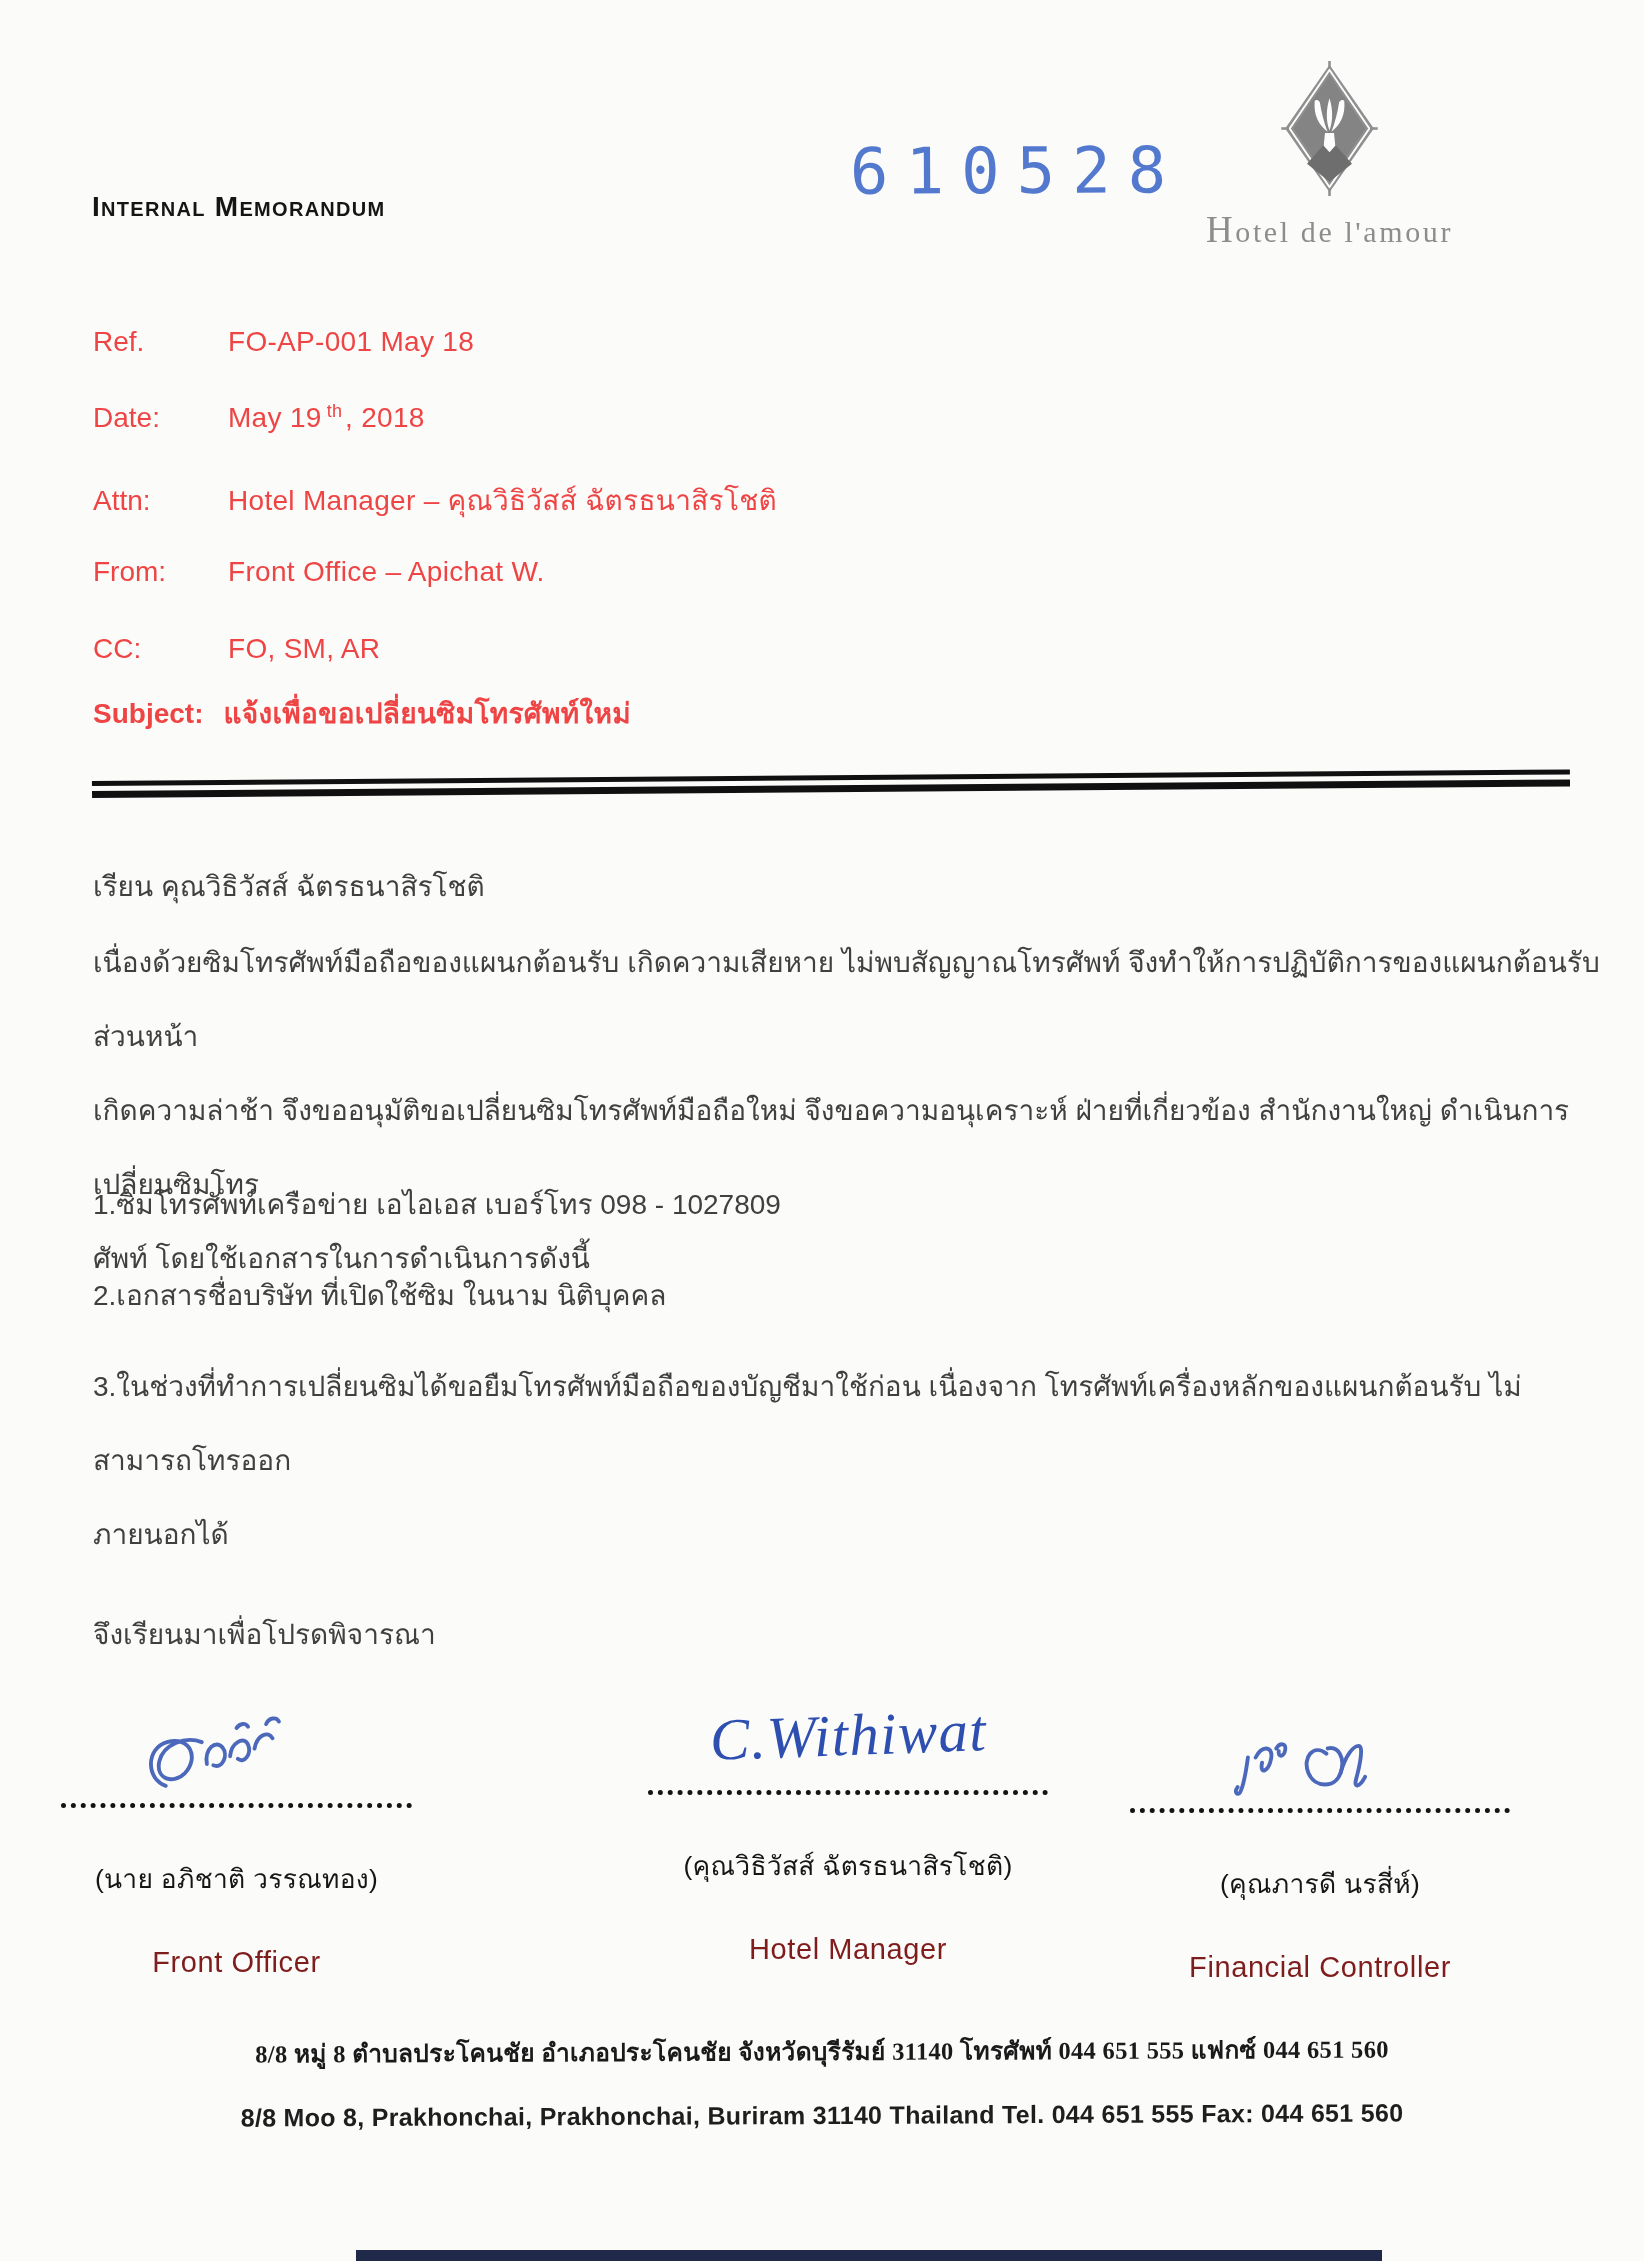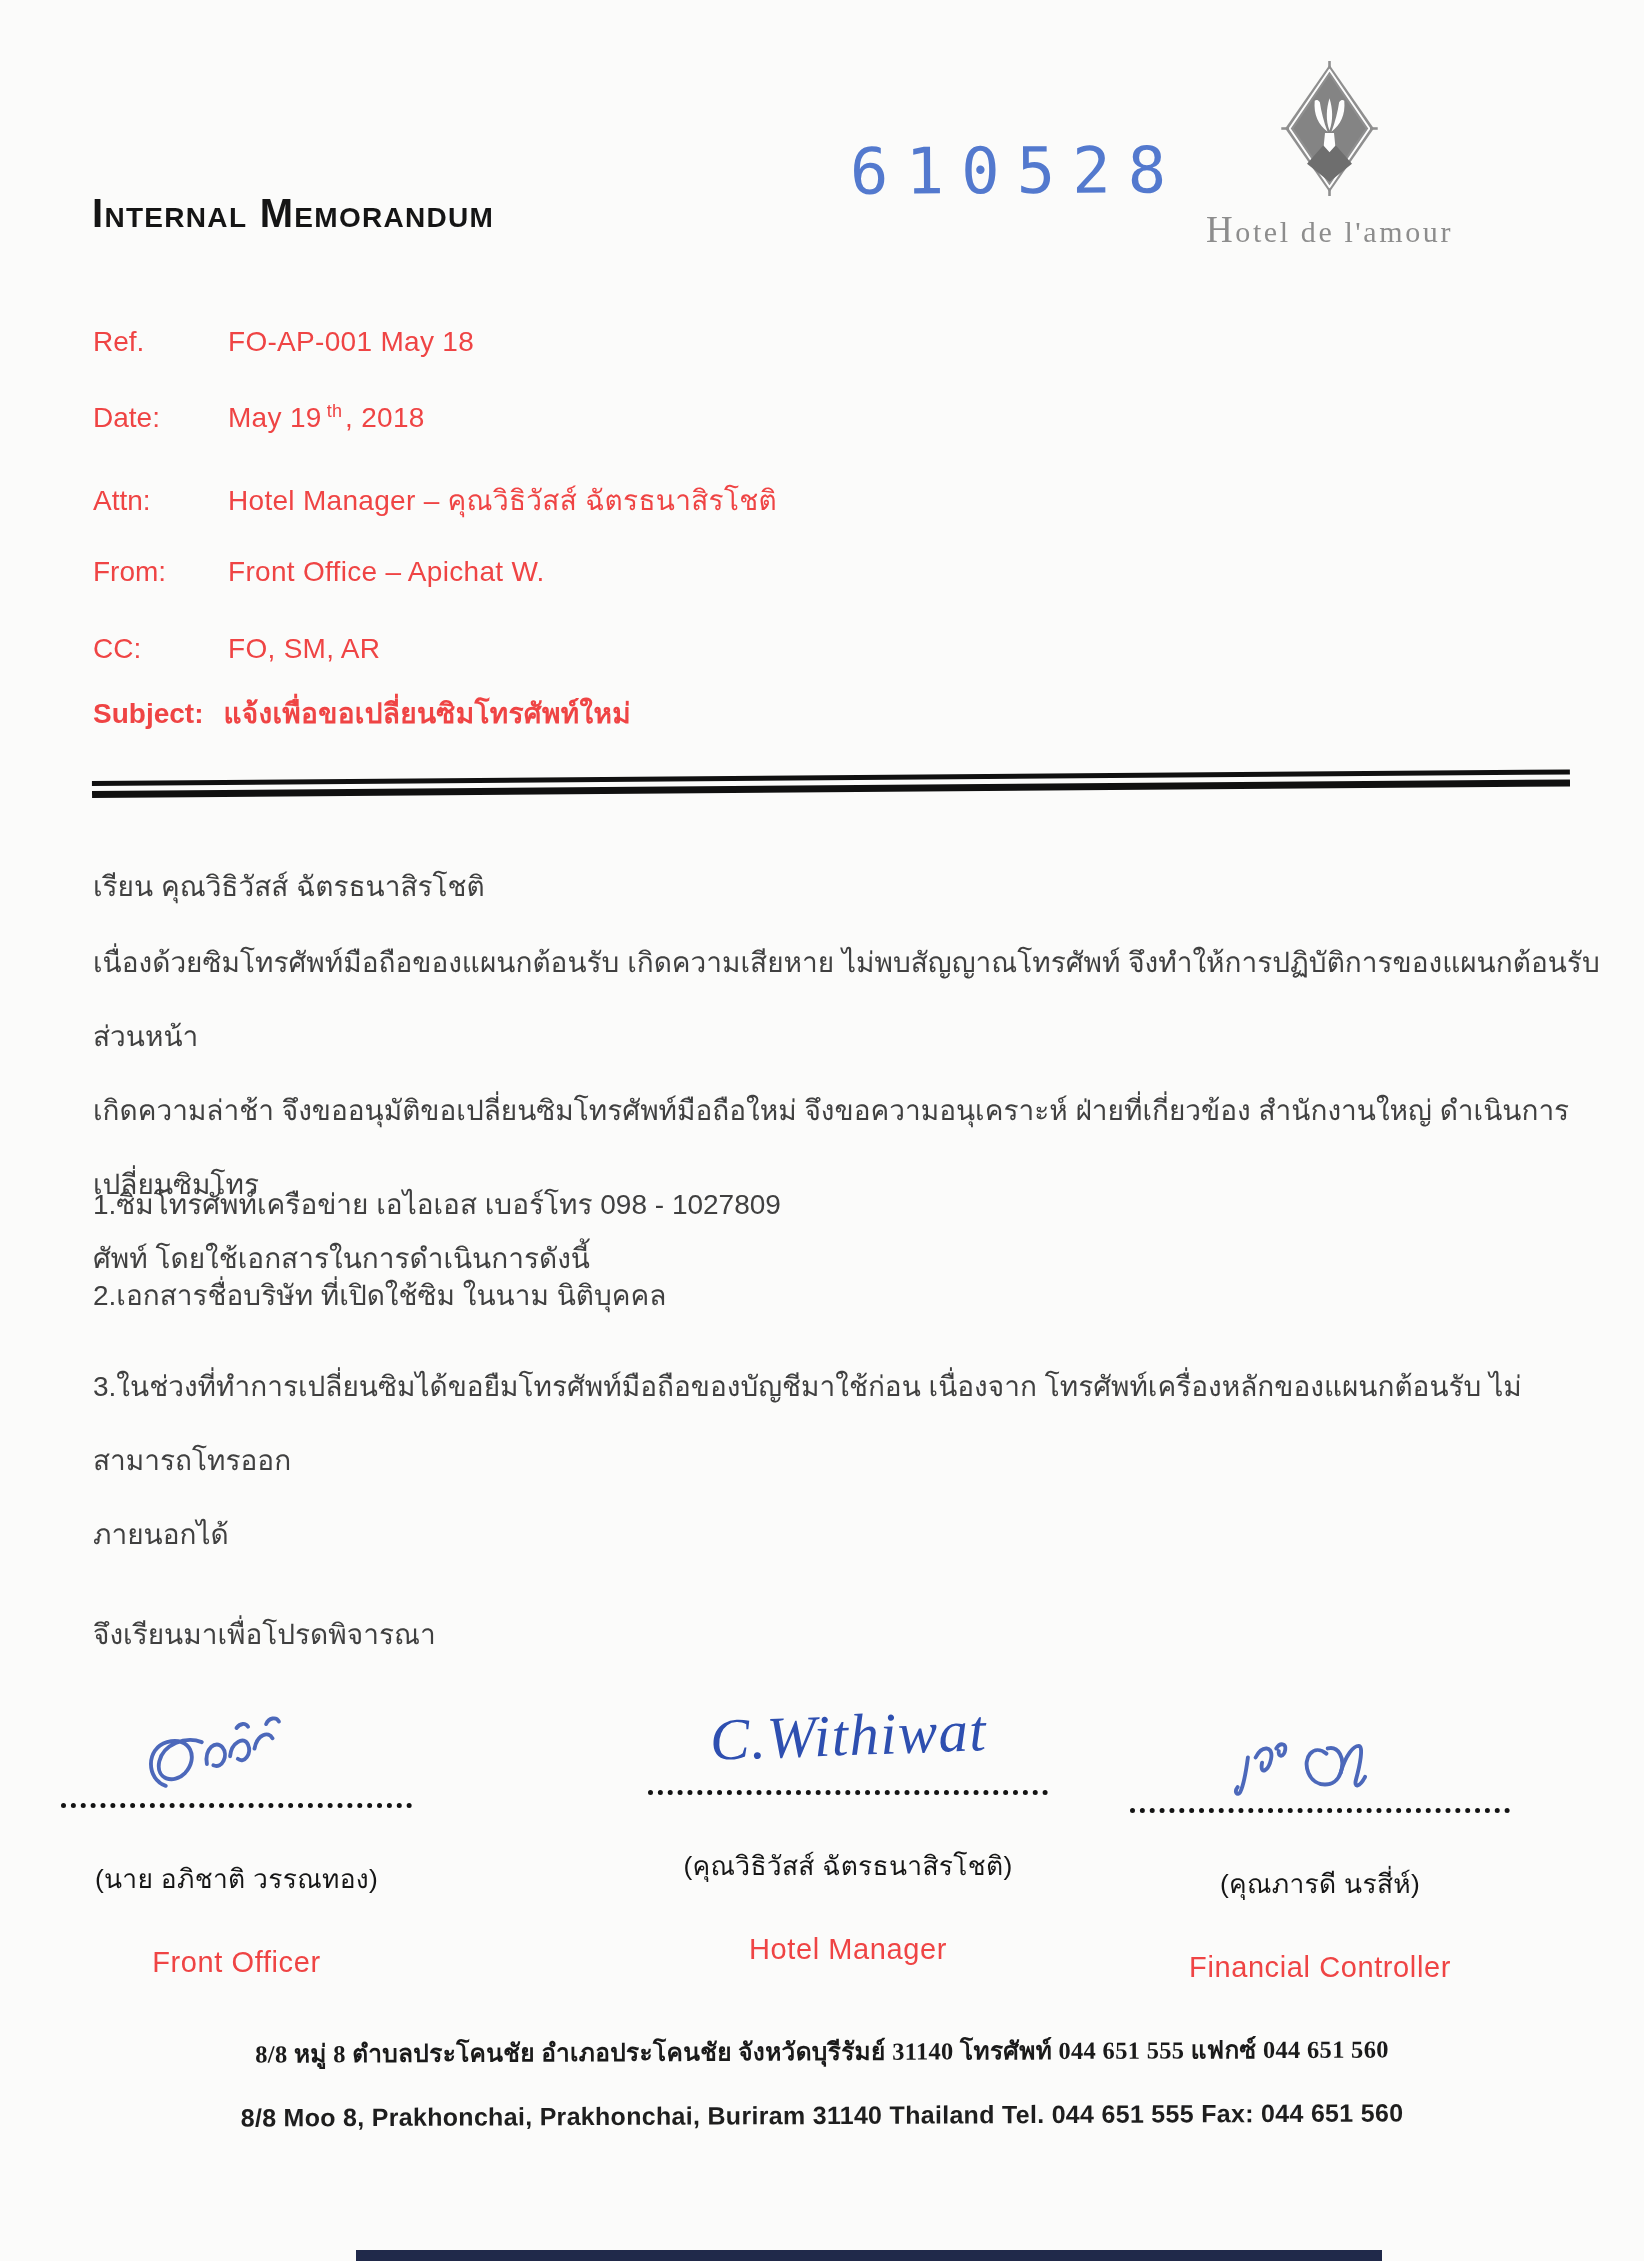--- a/index.html
+++ b/index.html
@@ -9,21 +9,21 @@
     font-family:"Liberation Sans",sans-serif;
     color:#1d1d1d;
     position:relative;
     overflow:hidden;
   }
   .abs{position:absolute;}
 
   
   .memo-title{
     left:92px;top:191px;
-    font-size:40px;font-weight:700;
+    font-size:28px;font-weight:700;
     font-variant:small-caps;
     letter-spacing:1.3px;
     color:#151515;
   }
   .stamp{
     left:850px;top:134px;
     font-family:"DejaVu Sans Mono",monospace;
     font-size:64px;
     letter-spacing:17px;
     color:#3c68c8;
@@ -63,21 +63,21 @@
   .paragraph{left:93px;top:926px;width:1509px;white-space:pre-line;}
   .list{left:93px;top:1168px;width:1509px;}
   .list .item{white-space:pre-line;margin-bottom:17px;}
   .closing{left:93px;top:1600px;width:903px;font-family:Liberation Mono, monospace;}
 
   
   .sig-col{text-align:center;}
   .sig-col .scribble{display:block;margin:0 auto;}
   .dotline{border-bottom:5.8px dotted #141414;height:0;margin-top:3.9px;}
   .sig-name{font-size:26.4px;margin-top:50px;color:#161616;letter-spacing:0.3px;}
-  .sig-title{font-size:29px;margin-top:46px;color:#ef4444;letter-spacing:0.6px;}
+  .sig-title{font-size:29px;margin-top:46px;color:#7f1d1d;letter-spacing:0.6px;}
   .handsig-text{
     font-family:"Liberation Serif",serif;
     font-style:italic;font-size:59px;color:#2e4fb0;
     transform:rotate(-2deg);display:inline-block;
     letter-spacing:1.3px;
   }
   #sigcol-1{left:61px;top:1702px;width:351px;}
   #sigcol-2{left:648px;top:1684px;width:400px;}
   #sigcol-3{left:1130px;top:1720px;width:380px;}
 

